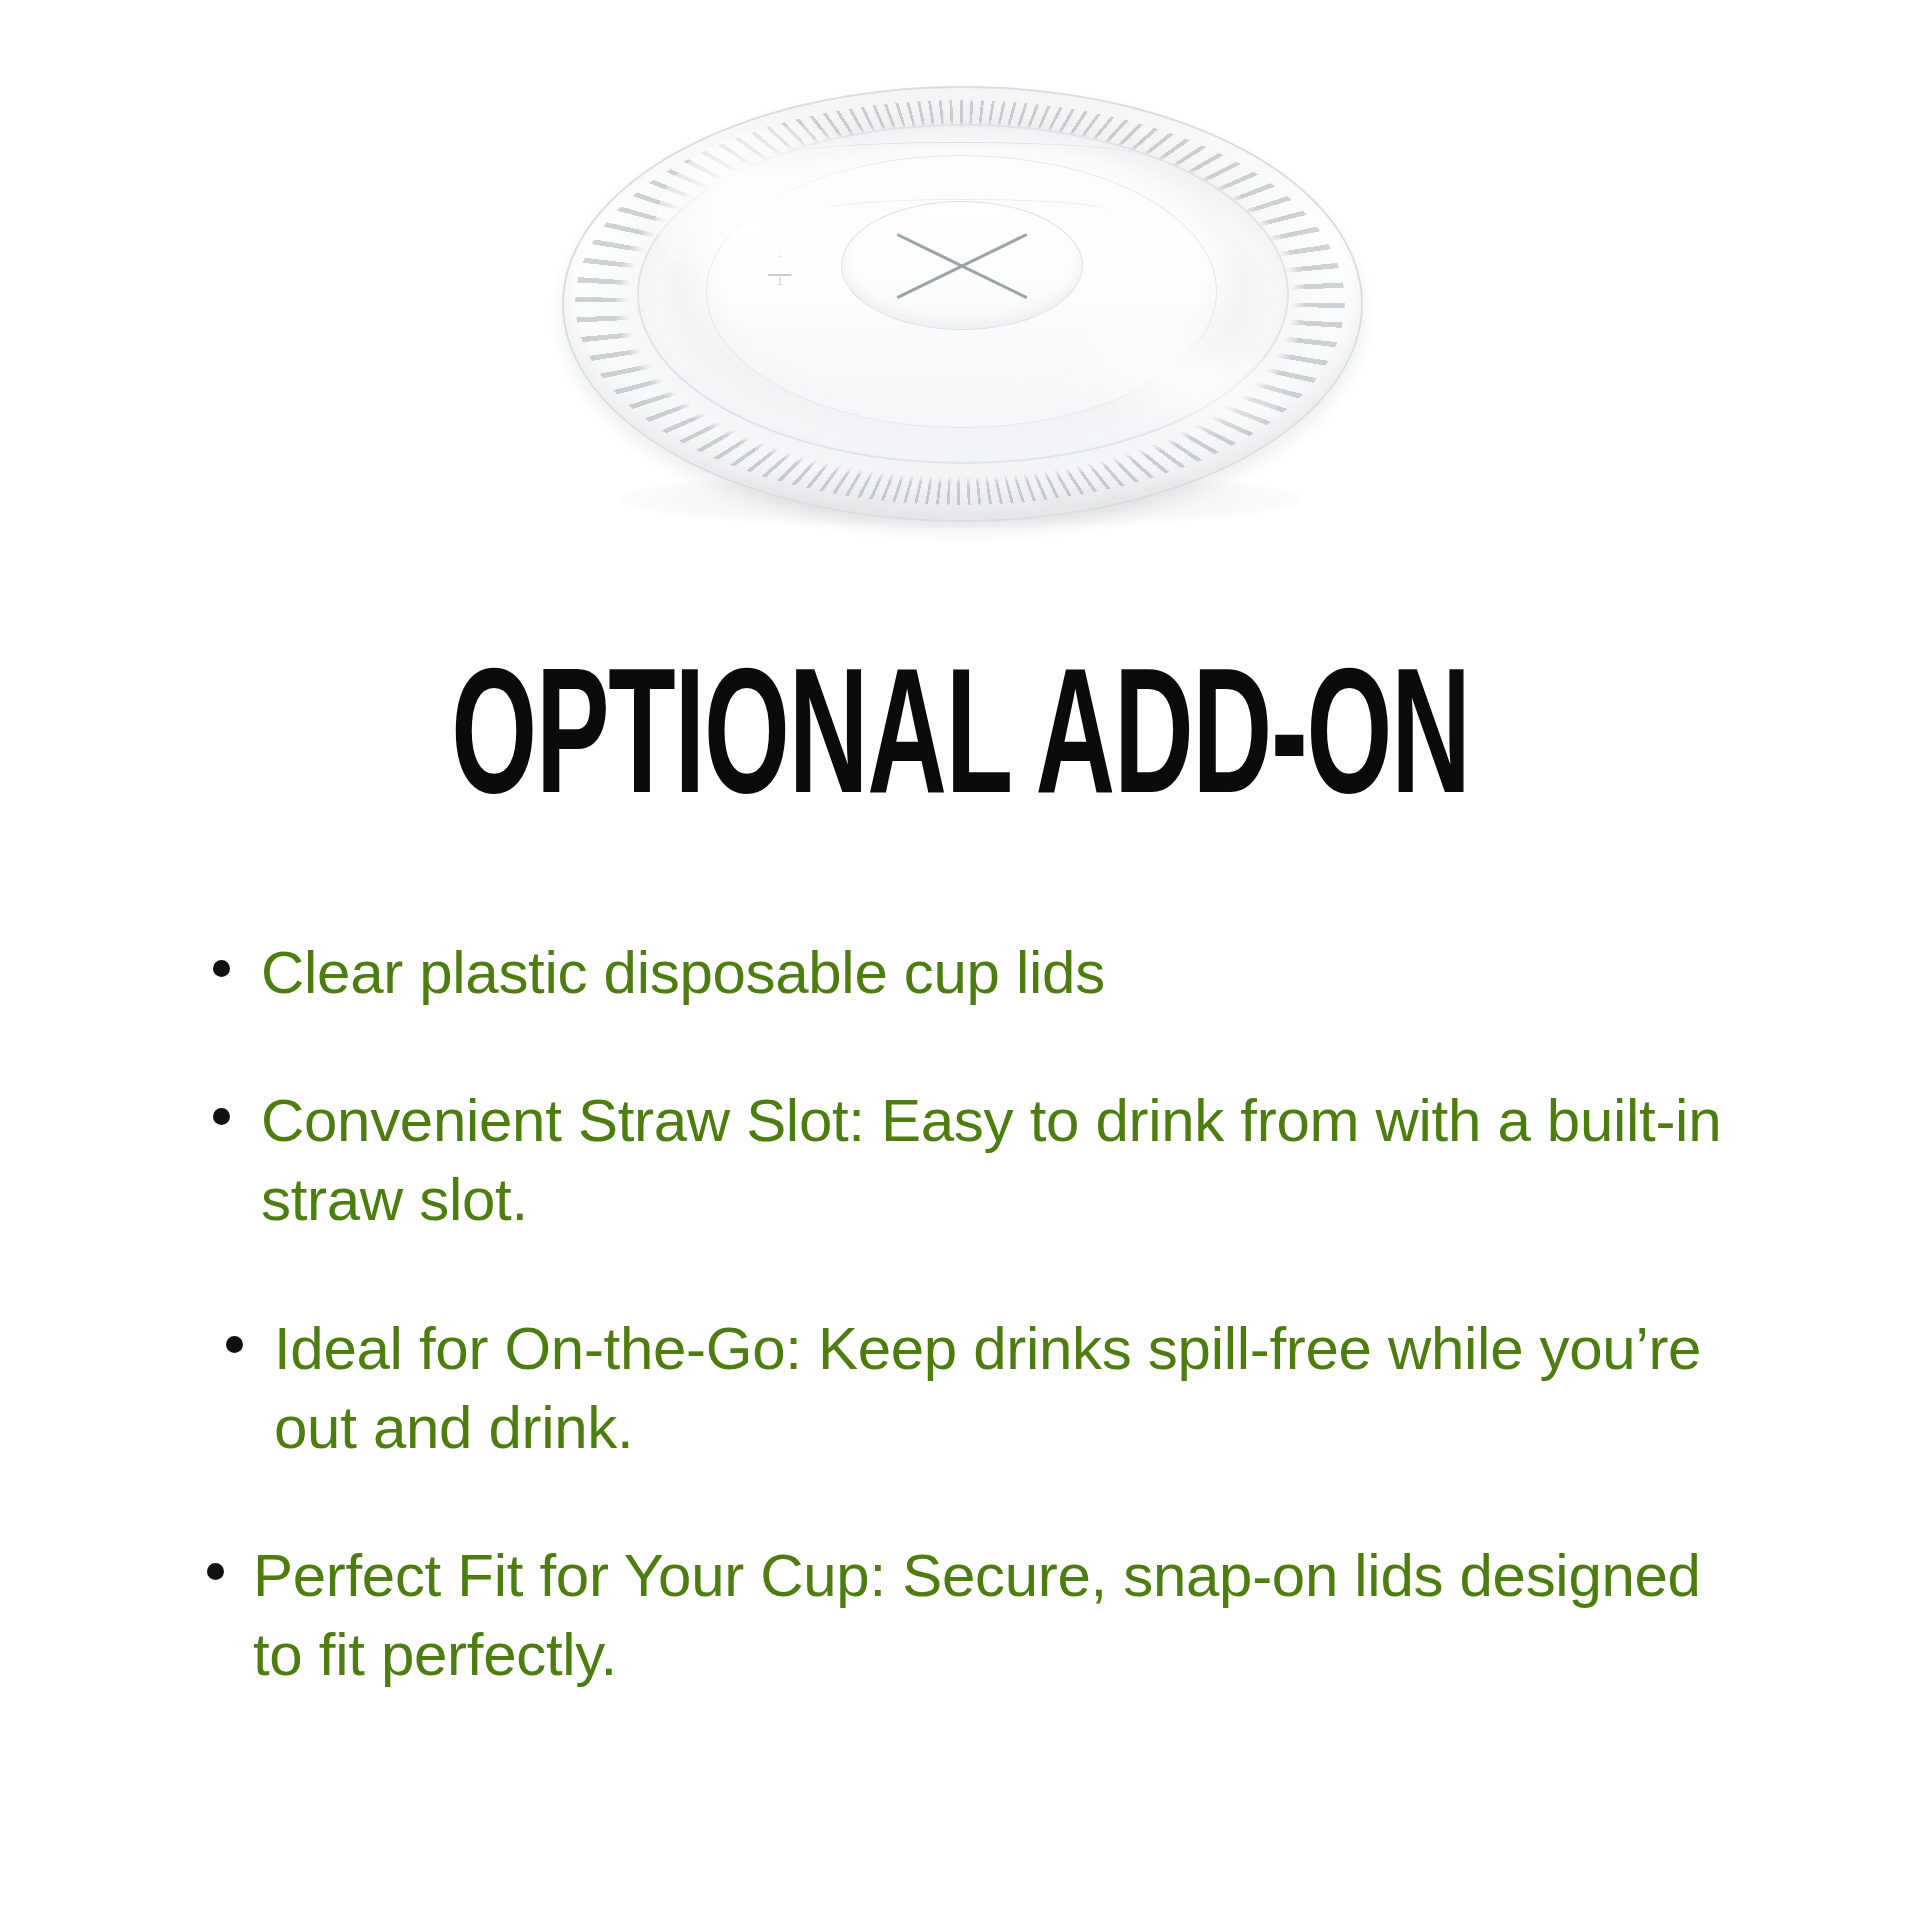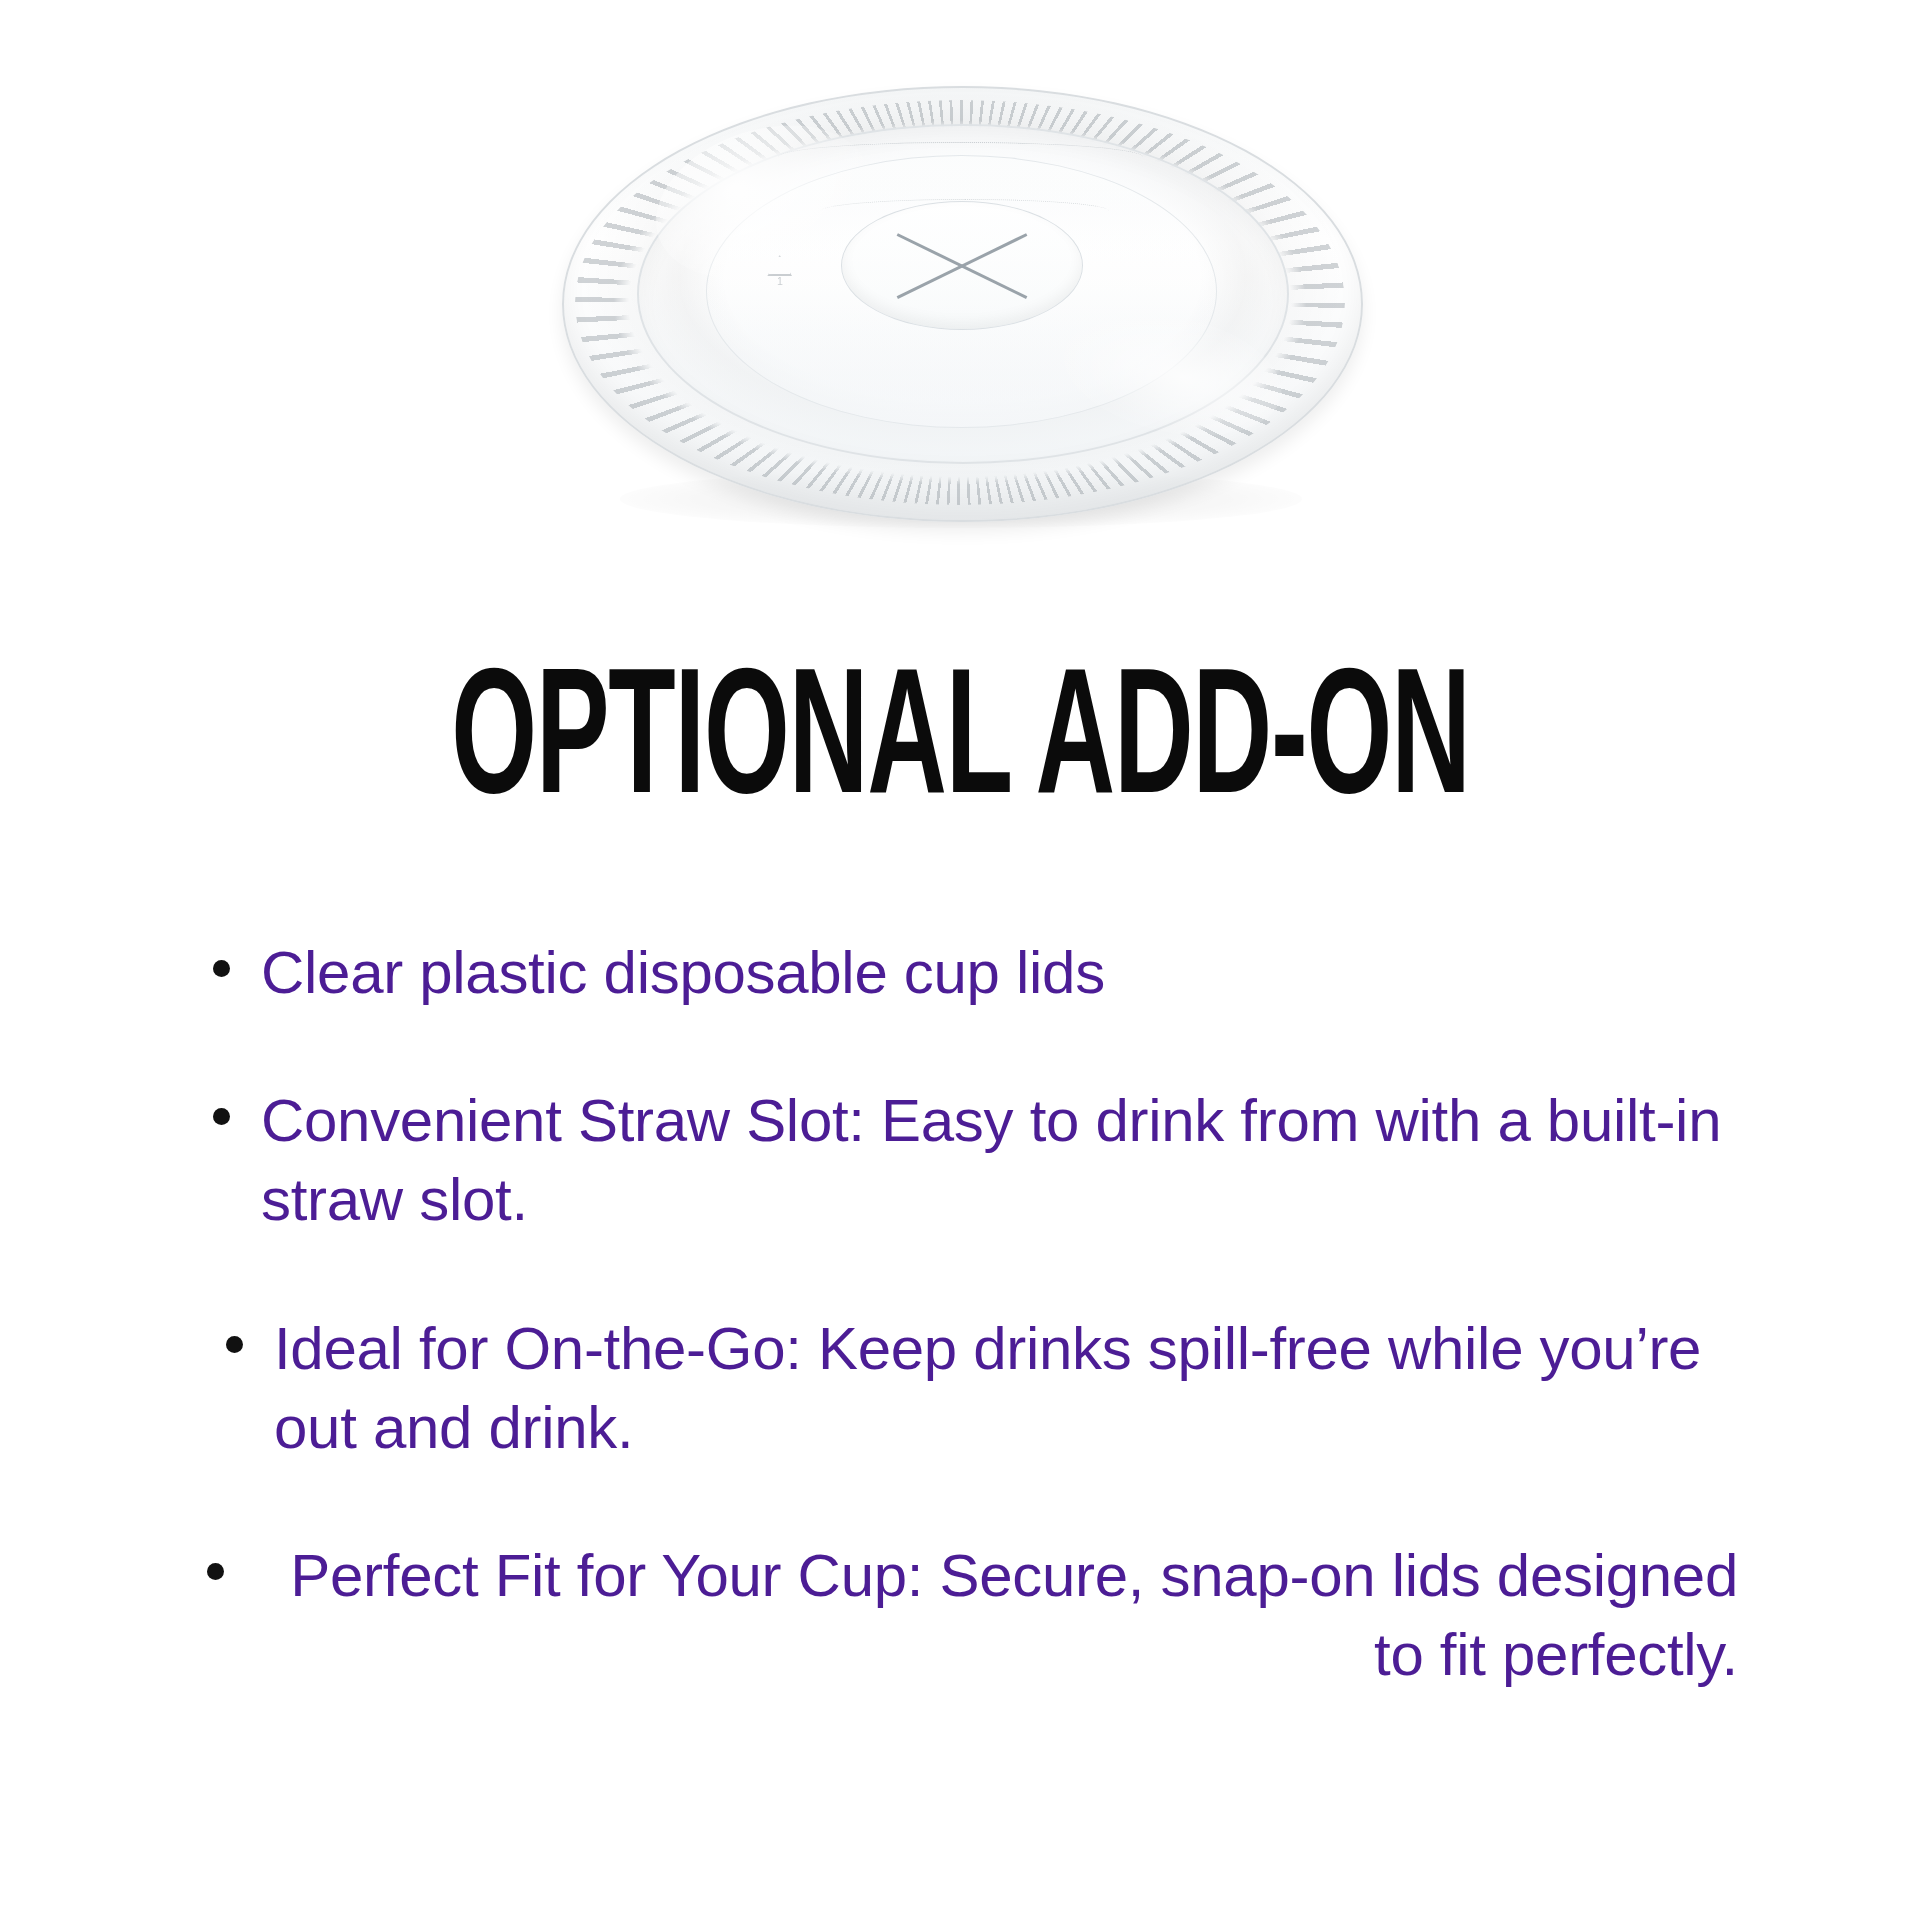--- a/index.html
+++ b/index.html
@@ -209,39 +209,39 @@
   
   .features {
     margin: 113px 0 0 0;
     padding: 0 183px 0 207px;
     list-style: none;
   }
   .feature {
     position: relative;
     font-size: 60px;
     line-height: 1.32;
-    color: #4c1d95;
+    color: #4d7c0f;
     margin-bottom: 69px;
     padding-left: 54px;
     letter-spacing: -0.3px;
   }
   .feature:last-child { margin-bottom: 0; }
   .feature .dot {
     position: absolute;
     left: 5.8px;
     top: 27px;
     width: 17.3px;
     height: 17.3px;
     border-radius: 50%;
     background: #111111;
   }
   .feature .txt { display: block; }
   .f-indent { padding-left: 67px; }
   .f-indent .dot { left: 19px; }
-  .f-outdent { padding-left: 46px; text-align: right; }
+  .f-outdent { padding-left: 46px; }
   .f-outdent .dot { left: 0px; }
 </style>
 </head>
 <body>
 
 <div class="page">
 
   <div class="product-figure">
     <div class="lid-wrap">
       <div class="shadow-ellipse"></div>

